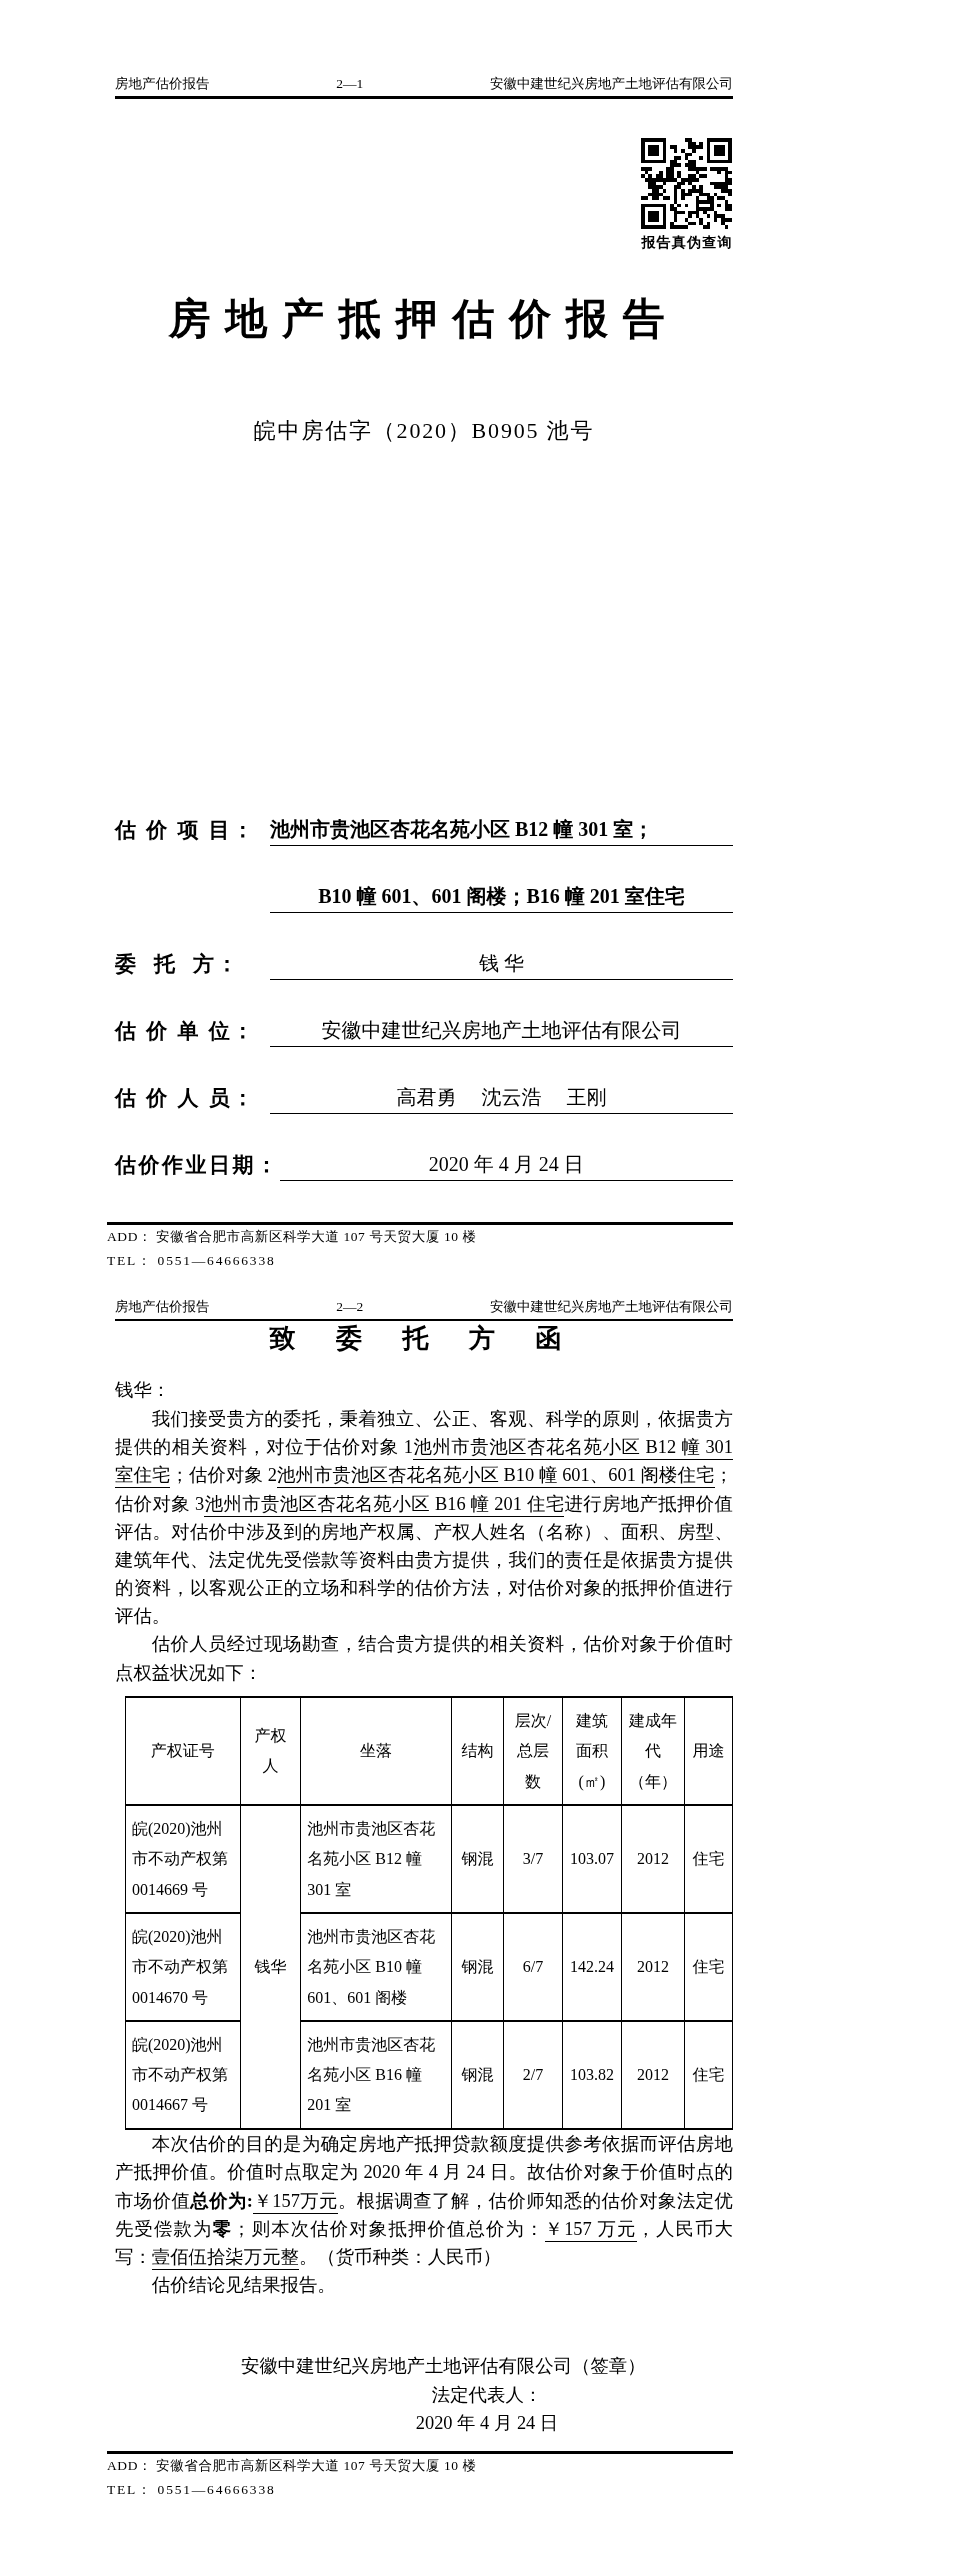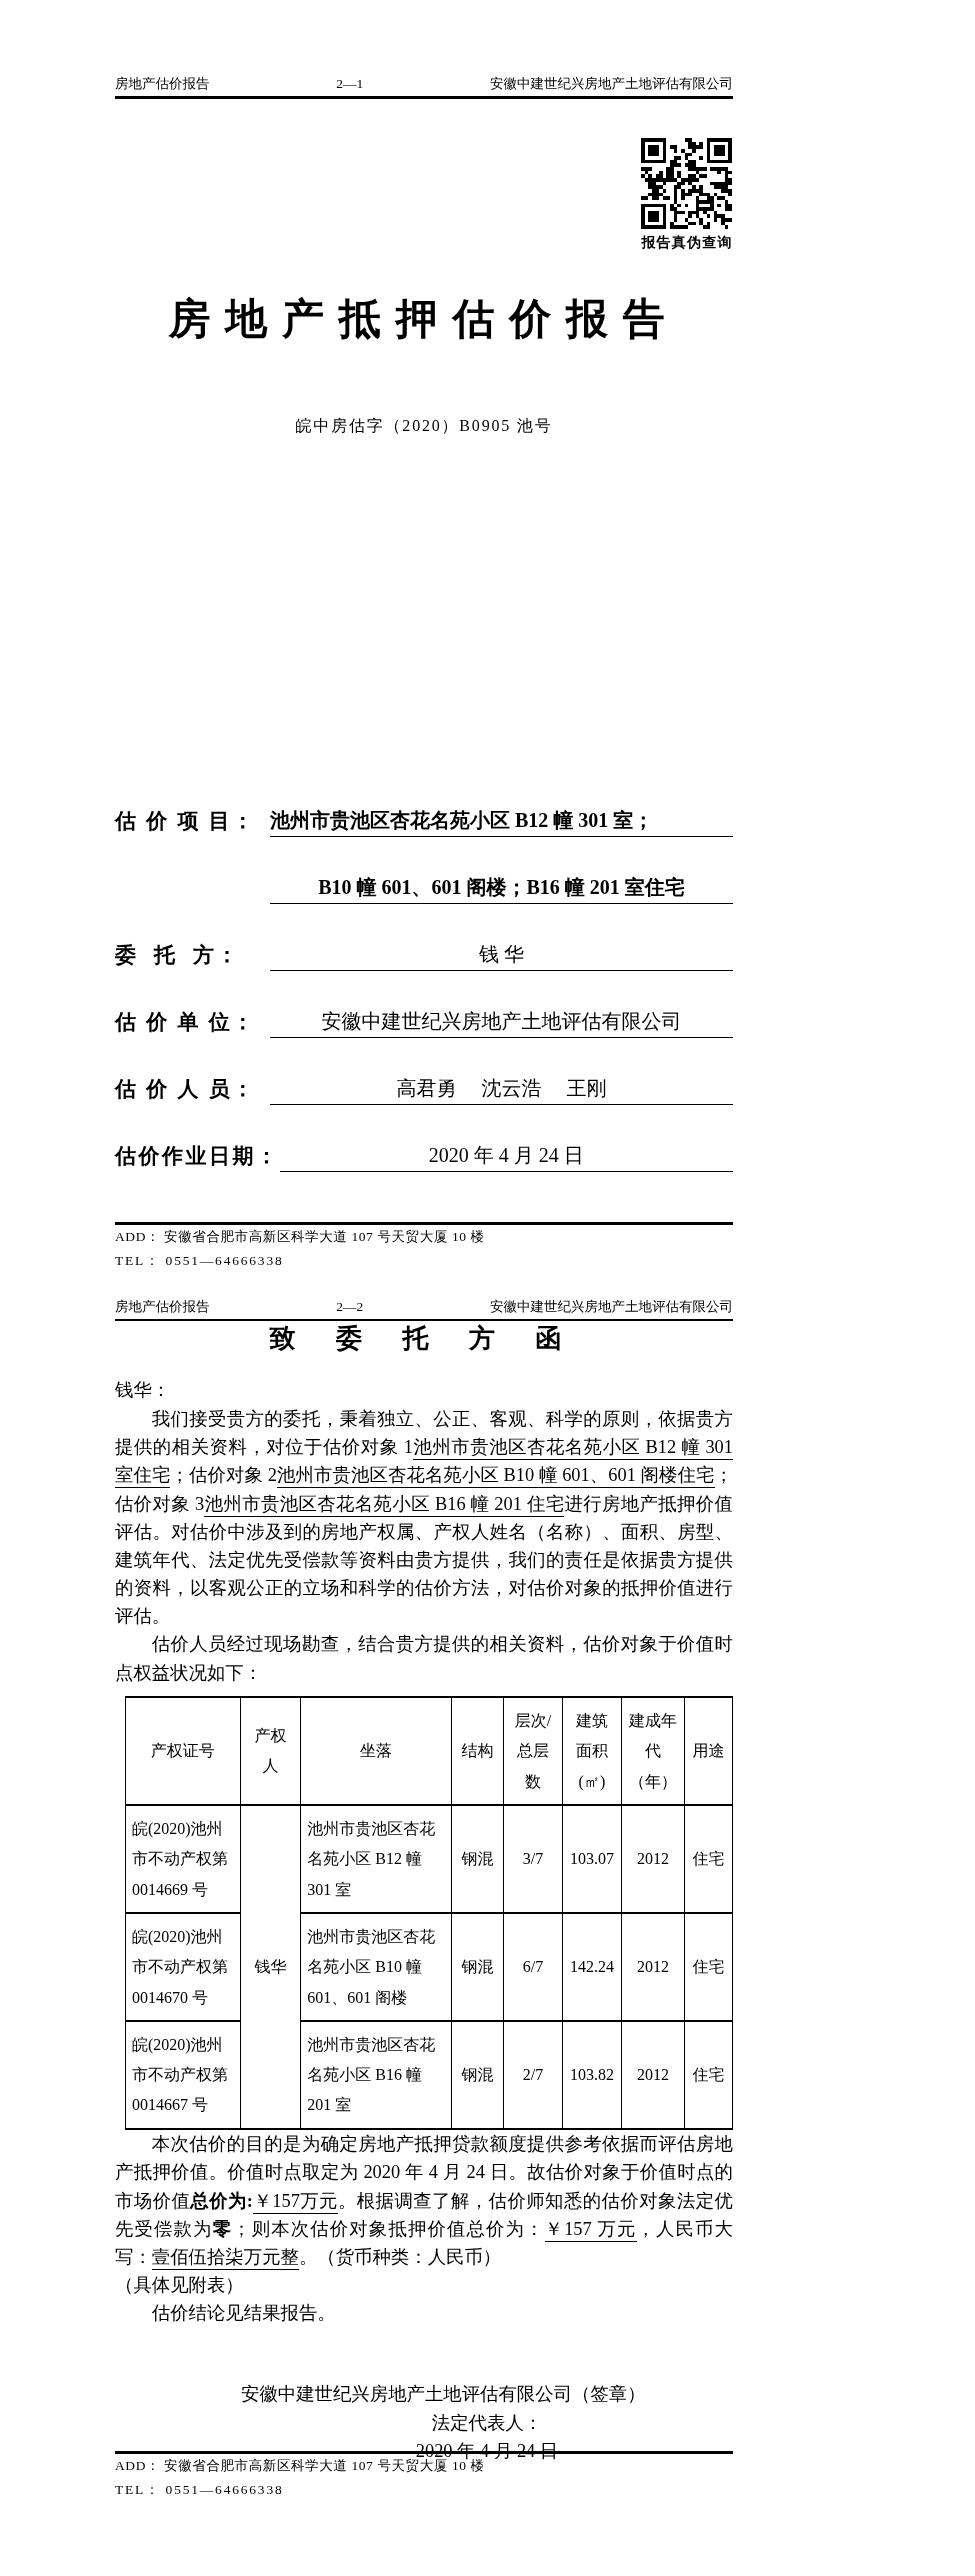--- a/index.html
+++ b/index.html
@@ -5,30 +5,30 @@
   html,body{margin:0;padding:0;background:#ffffff;}
   body{width:976px;font-family:"Liberation Serif","DejaVu Serif",serif;color:#000;}
   .page{position:relative;width:848px;overflow:hidden;background:#fff;}
   .page1{height:1279px;}
   .page2{height:1297px;}
   .content{padding:0 115px;}
   
   .ph{display:flex;justify-content:space-between;align-items:flex-end;font-size:13.5px;line-height:16px;}
   .ph .c{flex:0 0 auto;}
   .rule{height:2.5px;background:#000;margin-top:4.3px;}
-  .pf{position:absolute;left:115px;right:115px;}
+  .pf{position:absolute;left:107px;right:115px;}
   .pf .addr,.pf .tel{font-size:13.5px;line-height:24.6px;letter-spacing:0.6px;}
   .pf .tel{letter-spacing:1.8px;}
   
   .qrwrap{width:92px;margin:39px 0 0 auto;text-align:center;}
   .qrwrap svg{width:91px;height:91px;display:block;shape-rendering:crispEdges;}
   .qrcap{margin-top:4.9px;font-size:14px;font-weight:700;letter-spacing:1.2px;white-space:nowrap;}
   
   .title{margin-top:39px;text-align:center;font-size:42px;font-weight:700;letter-spacing:14.8px;line-height:1.35;white-space:nowrap;}
-  .docno{margin-top:69px;text-align:center;font-size:16px;letter-spacing:1.8px;}
+  .docno{margin-top:69px;text-align:center;font-size:22px;letter-spacing:1.8px;}
   .form{margin-top:364px;}
   .frow{display:flex;align-items:flex-end;margin-bottom:31px;min-height:36px;}
   .flabel{flex:0 0 155px;font-size:21px;font-weight:700;letter-spacing:2.5px;white-space:pre;padding-bottom:2.5px;}
   .fvalue{flex:1;border-bottom:1.8px solid #000;font-size:20px;text-align:center;padding-bottom:3.7px;line-height:1.3;}
   .fvalue.left{text-align:left;}
   .fvalue.bold{font-weight:700;}
   
   .letter-title{text-align:center;font-size:26px;font-weight:700;letter-spacing:17px;white-space:nowrap;}
   .salutation{margin-top:21px;font-size:18.4px;line-height:1.5;}
   p.body{margin:0;font-size:18.4px;line-height:1.53;text-align:justify;text-indent:2em;}
@@ -381,21 +381,20 @@
           <td>103.82</td>
           <td>2012</td>
           <td>住宅</td>
         </tr>
       </tbody>
     </table>
 
 
     <p class="body"><span>本次估价的目的是为确定房地产抵押贷款额度提供参考依据而评估房地产抵押价值。价值时点取定为 2020 年 4 月 24 日。故估价对象于价值时点的市场价值</span><span class="b">总价为:</span><span class="bu">￥157万元</span><span>。根据调查了解，估价师知悉的估价对象法定优先受偿款为</span><span class="b">零</span><span>；则本次估价对象抵押价值总价为：</span><span class="bu">￥157 万元</span><span>，人民币大写：</span><span class="bu">壹佰伍拾柒万元整</span><span>。（货币种类：人民币）</span></p>
 
-    <p class="body noindent">（具体见附表）</p>
     <p class="body">估价结论见结果报告。</p>
 
     <div class="sig">
       <div class="l1">安徽中建世纪兴房地产土地评估有限公司（签章）</div>
       <div class="l2">法定代表人：</div>
       <div class="l3">2020 年 4 月 24 日</div>
     </div>
   </div>
 
   <div class="pf" style="top:1172px;">

